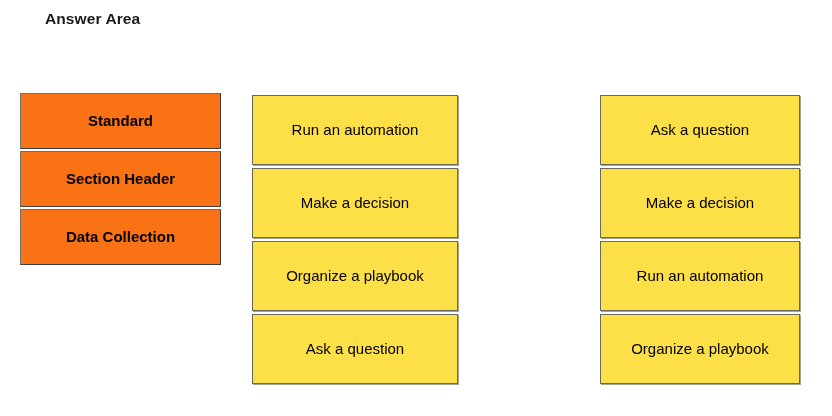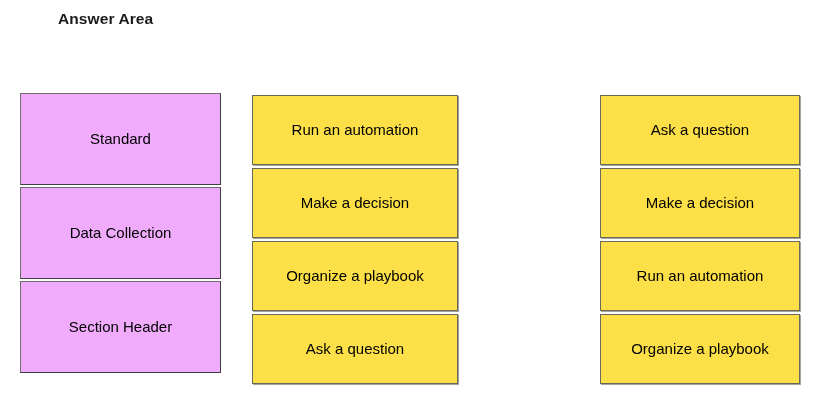--- a/index.html
+++ b/index.html
@@ -18,21 +18,21 @@
   #canvas {
     position: absolute;
     left: 0;
     top: 0;
     width: 832px;
     height: 416px;
   }
 
   .page-title {
     position: absolute;
-    left: 58px;
+    left: 45px;
     top: 10px;
     font-size: 15.5px;
     font-weight: bold;
     color: #1a1a1a;
     letter-spacing: 0.1px;
     white-space: nowrap;
   }
 
   
   .column {
@@ -65,26 +65,27 @@
     justify-content: center;
     text-align: center;
     font-size: 15px;
     color: #000000;
     white-space: nowrap;
     overflow: hidden;
   }
 
   
   #col-categories .box {
-    height: 92px;
+    height: 56px;
     margin-bottom: 2px;
-    background: #f0abfc;
+    background: #f97316;
     border: 1.5px solid #6e6e6e;
     border-right-color: #3f3f3f;
     border-bottom-color: #3f3f3f;
+    font-weight: bold;
   }
   #col-categories .box:last-child {
     margin-bottom: 0;
   }
 
   
   .box.option {
     height: 70px;
     margin-bottom: 3px;
     background: #fde047;
@@ -112,24 +113,24 @@
 
 <div id="canvas">
 
   <div class="page-title">Answer Area</div>
 
   <div class="column" id="col-categories">
     <div class="box category">
       <span class="box-label">Standard</span>
     </div>
     <div class="box category">
-      <span class="box-label">Data Collection</span>
+      <span class="box-label">Section Header</span>
     </div>
     <div class="box category">
-      <span class="box-label">Section Header</span>
+      <span class="box-label">Data Collection</span>
     </div>
   </div>
 
   <div class="column" id="col-source">
     <div class="box option">
       <span class="box-label">Run an automation</span>
     </div>
     <div class="box option">
       <span class="box-label">Make a decision</span>
     </div>

